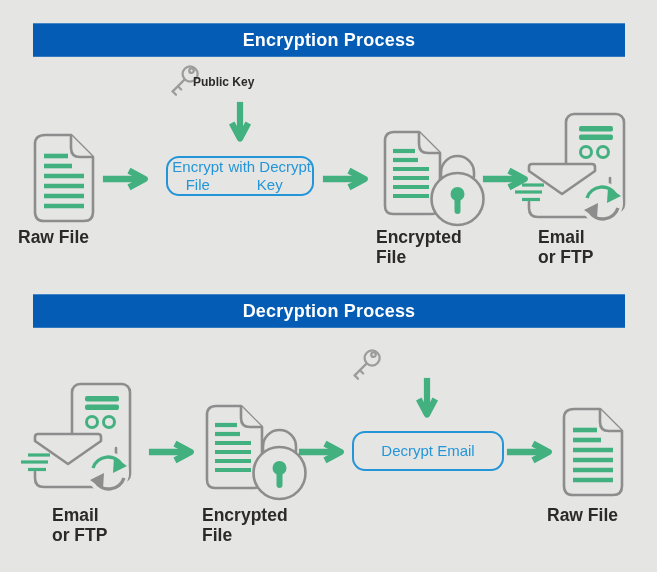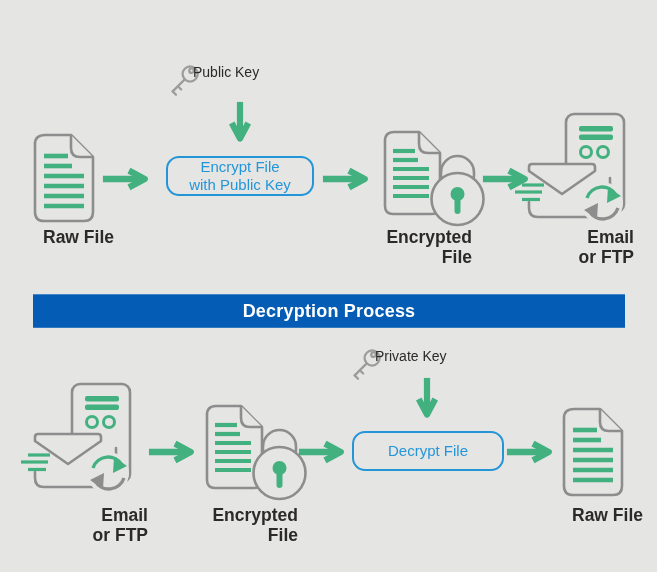--- a/index.html
+++ b/index.html
@@ -20,33 +20,33 @@
   }
   .abs{position:absolute;}
   .banner{
     position:absolute;left:33px;width:592px;height:34px;
     background:var(--banner-blue);color:var(--banner-text);
     display:flex;align-items:center;justify-content:center;
     font-size:18px;font-weight:bold;letter-spacing:.2px;
     box-shadow:inset 0 1px 0 rgba(255,255,255,.25), inset 0 -1px 0 rgba(255,255,255,.18);
   }
   .label{
-    position:absolute;width:96px;text-align:right;
+    position:absolute;width:96px;text-align:left;
     color:var(--label-ink);font-weight:bold;font-size:17.5px;line-height:19.5px;
   }
   .keylabel{
-    position:absolute;display:flex;
-    color:var(--label-ink);font-weight:normal;font-size:14px;white-space:nowrap;
+    position:absolute;display:flex;align-items:center;
+    color:var(--label-ink);font-weight:bold;font-size:12px;white-space:nowrap;
   }
   .keylabel svg{flex:0 0 auto;}
   .keylabel span{margin-left:-7px;}
   .process-box{
     position:absolute;border:2.4px solid var(--process-box-blue);border-radius:13px;
     color:var(--process-box-blue);font-size:15px;line-height:18.5px;text-align:center;
-    display:flex;flex-direction:column;align-items:center;justify-content:center;
+    display:flex;flex-direction:row;align-items:center;justify-content:center;
     background:transparent;box-sizing:border-box;
   }
 </style>
 </head>
 <body>
 
 <div class="canvas">
 
   <svg width="0" height="0" style="position:absolute" aria-hidden="true">
     <defs>
@@ -128,20 +128,23 @@
       </symbol>
       <symbol id="sym-arrow-d" viewBox="0 0 24 48">
         <g style="fill:none;stroke:var(--green);stroke-width:6.8;stroke-linejoin:round;stroke-linecap:butt">
           <path d="M12,1 V34"></path>
           <path d="M3,24 L12,41 L21,24"></path>
         </g>
       </symbol>
     </defs>
   </svg>
 
+  <div class="banner" style="top:23px">
+    <span>Encryption Process</span>
+  </div>
 
   <div class="keylabel" style="left:168px;top:64px">
     <svg width="32" height="36">
         <use href="#sym-key"></use>
       </svg>
     <span>Public Key</span>
   </div>
 
   <svg class="abs" style="left:229px;top:100px" width="22" height="46">
       <use href="#sym-arrow-d"></use>
@@ -151,21 +154,21 @@
       <use href="#sym-doc"></use>
     </svg>
   <div class="label" style="left:18px;top:228px">Raw File</div>
 
   <svg class="abs" style="left:102px;top:167px" width="52" height="24">
       <use href="#sym-arrow-r"></use>
     </svg>
 
   <div class="process-box" style="left:166px;top:156px;width:148px;height:40px">
     <div>Encrypt File</div>
-    <div>with Public Key</div>
+    <div>with Decrypt Key</div>
   </div>
 
   <svg class="abs" style="left:322px;top:167px" width="52" height="24">
       <use href="#sym-arrow-r"></use>
     </svg>
 
   <svg class="abs" style="left:382px;top:130px" width="106" height="100">
       <use href="#sym-lockdoc"></use>
     </svg>
   <div class="label" style="left:376px;top:228px">
@@ -186,21 +189,20 @@
   </div>
 
   <div class="banner" style="top:294px">
     <span>Decryption Process</span>
   </div>
 
   <div class="keylabel" style="left:350px;top:348px">
     <svg width="32" height="36">
         <use href="#sym-key"></use>
       </svg>
-    <span>Private Key</span>
   </div>
 
   <svg class="abs" style="left:416px;top:376px" width="22" height="46">
       <use href="#sym-arrow-d"></use>
     </svg>
 
   <svg class="abs" style="left:20px;top:382px" width="120" height="124">
       <use href="#sym-emailftp"></use>
     </svg>
   <div class="label" style="left:52px;top:506px">
@@ -218,21 +220,21 @@
   <div class="label" style="left:202px;top:506px">
     <div>Encrypted</div>
     <div>File</div>
   </div>
 
   <svg class="abs" style="left:298px;top:440px" width="52" height="24">
       <use href="#sym-arrow-r"></use>
     </svg>
 
   <div class="process-box" style="left:352px;top:431px;width:152px;height:40px">
-    <div>Decrypt File</div>
+    <div>Decrypt Email</div>
   </div>
 
   <svg class="abs" style="left:506px;top:440px" width="52" height="24">
       <use href="#sym-arrow-r"></use>
     </svg>
 
   <svg class="abs" style="left:561px;top:406px" width="64" height="92">
       <use href="#sym-doc"></use>
     </svg>
   <div class="label" style="left:547px;top:506px">Raw File</div>

